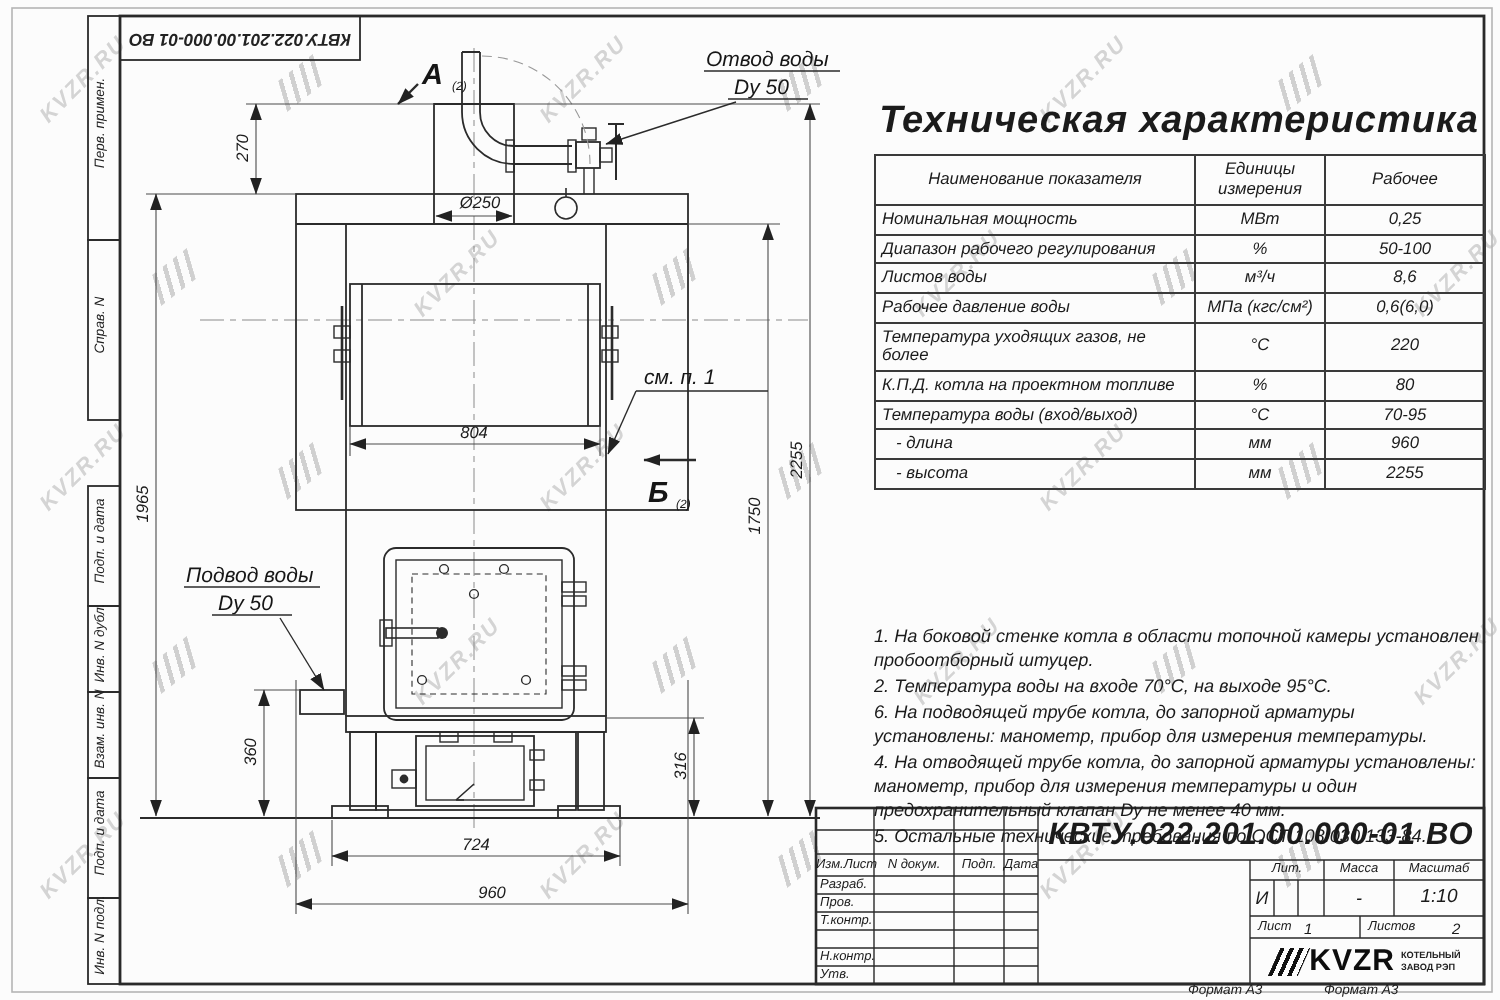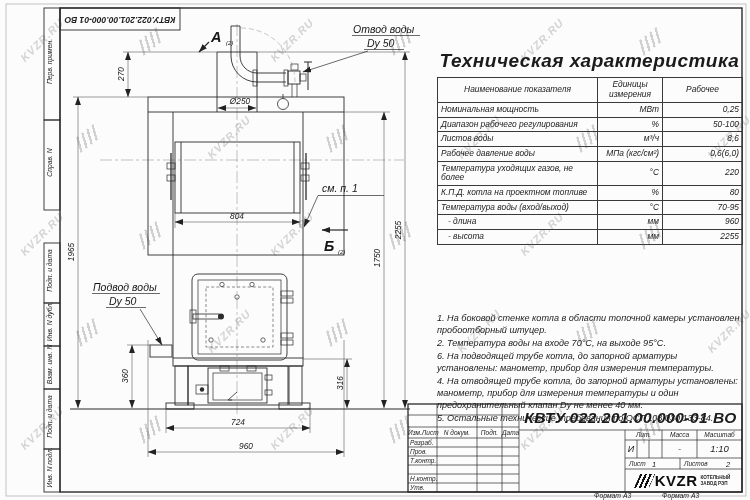--- a/index.html
+++ b/index.html
@@ -12,21 +12,21 @@
   .wm-logo{position:absolute;width:22px;height:15px;transform:rotate(-38deg) skewX(-22deg);
            background:repeating-linear-gradient(90deg,#d0d0d0 0 2.5px,transparent 2.5px 6.5px);}
   
   .tech{position:absolute;left:437px;top:50px;width:305px;font-style:italic;}
   .tech-title{font-size:19px;font-weight:bold;text-align:center;margin:0 0 5px 0;letter-spacing:.5px;}
   table.tt{border-collapse:collapse;width:305px;table-layout:fixed;}
   table.tt th,table.tt td{border:0.8px solid #3a3a3a;font-weight:normal;font-size:8.4px;
       padding:2px 3px;line-height:1.15;overflow:hidden;}
   table.tt th{text-align:center;height:20px;}
   table.tt td.c0{text-align:left;}
-  table.tt td.c1,table.tt td.c2{text-align:right;}
+  table.tt td.c1,table.tt td.c2{text-align:center;}
   col.w0{width:160px}col.w1{width:65px}col.w2{width:80px}
   
   .notes{position:absolute;left:437px;top:312px;width:303px;font-style:italic;font-size:9.1px;line-height:1.32;}
   .notes p{margin:0 0 1px 0;}
   
   .tb{position:absolute;font-style:italic;font-size:6.5px;line-height:1;white-space:nowrap;}
   .tb-center{text-align:center;}
   .docnum{position:absolute;left:519px;top:405px;width:223px;height:25px;display:flex;
           align-items:center;justify-content:center;font-size:15.5px;font-weight:bold;
           font-style:italic;letter-spacing:.5px;}

